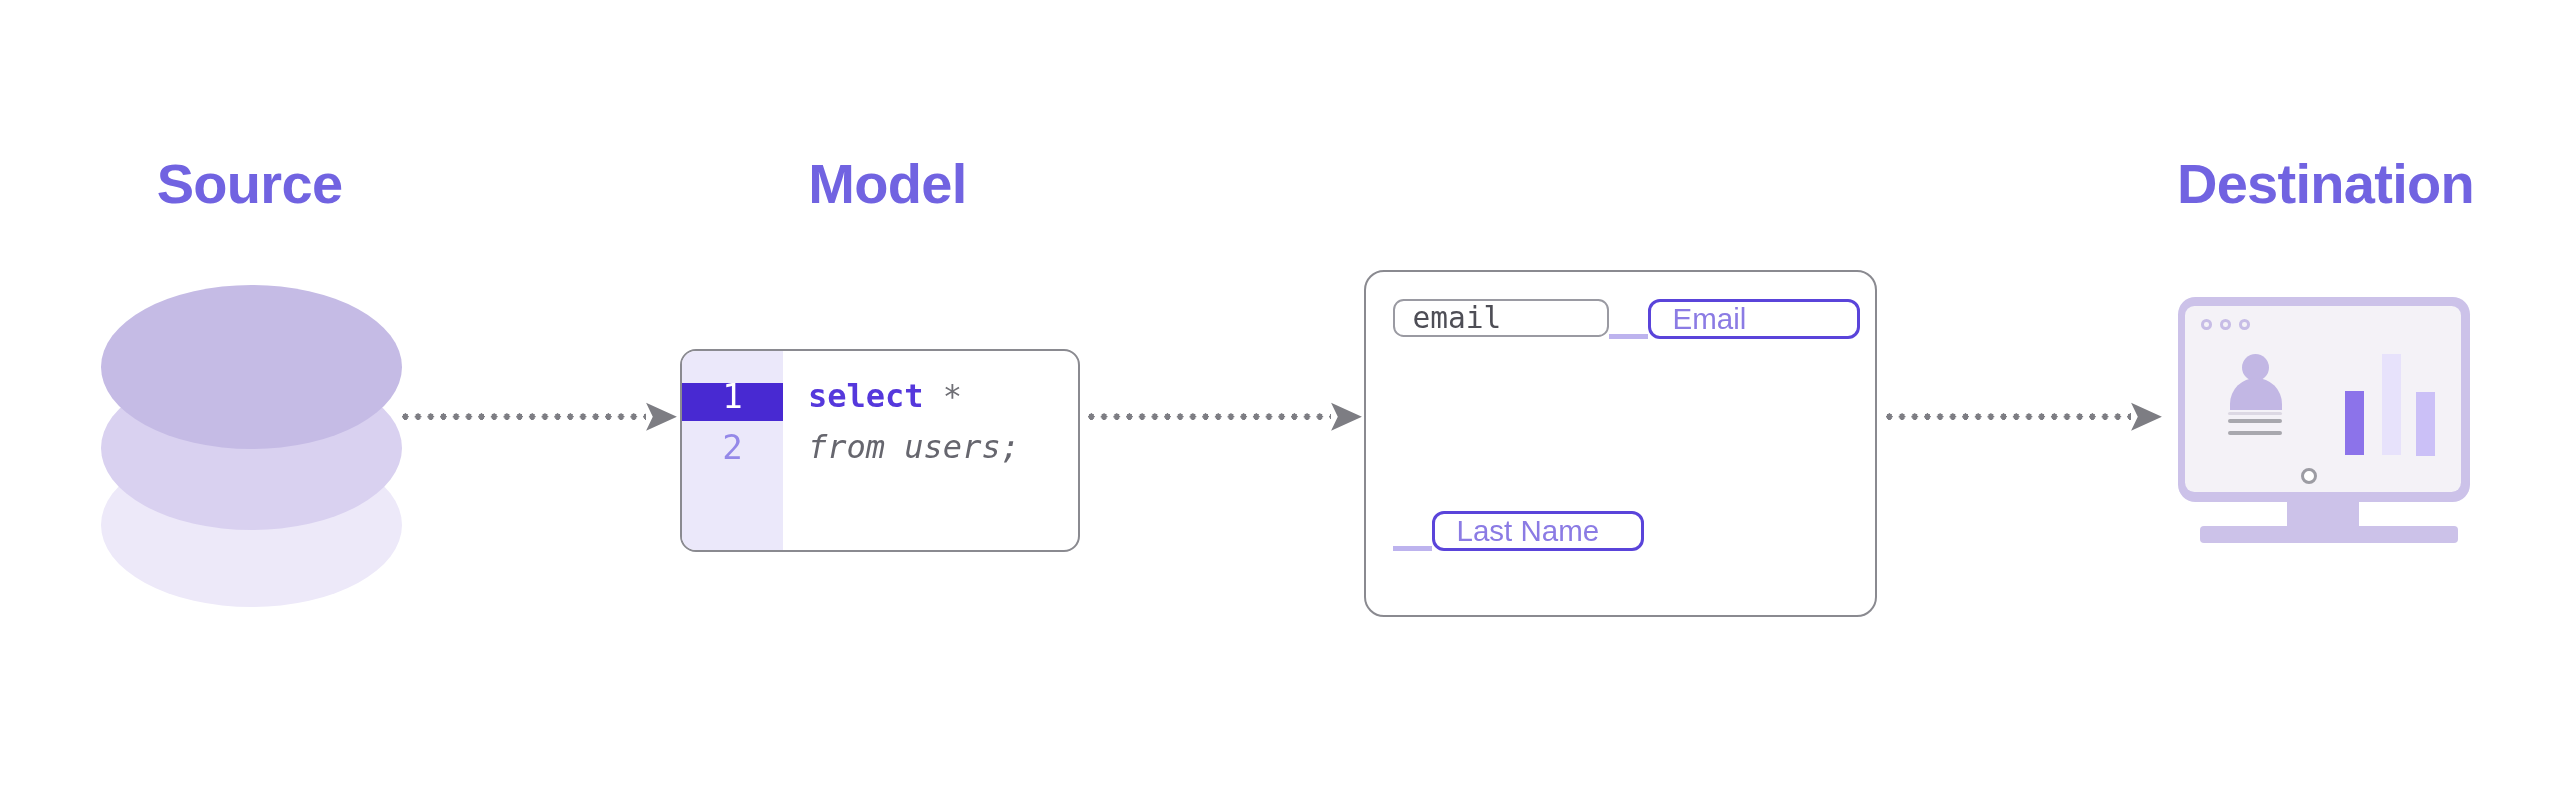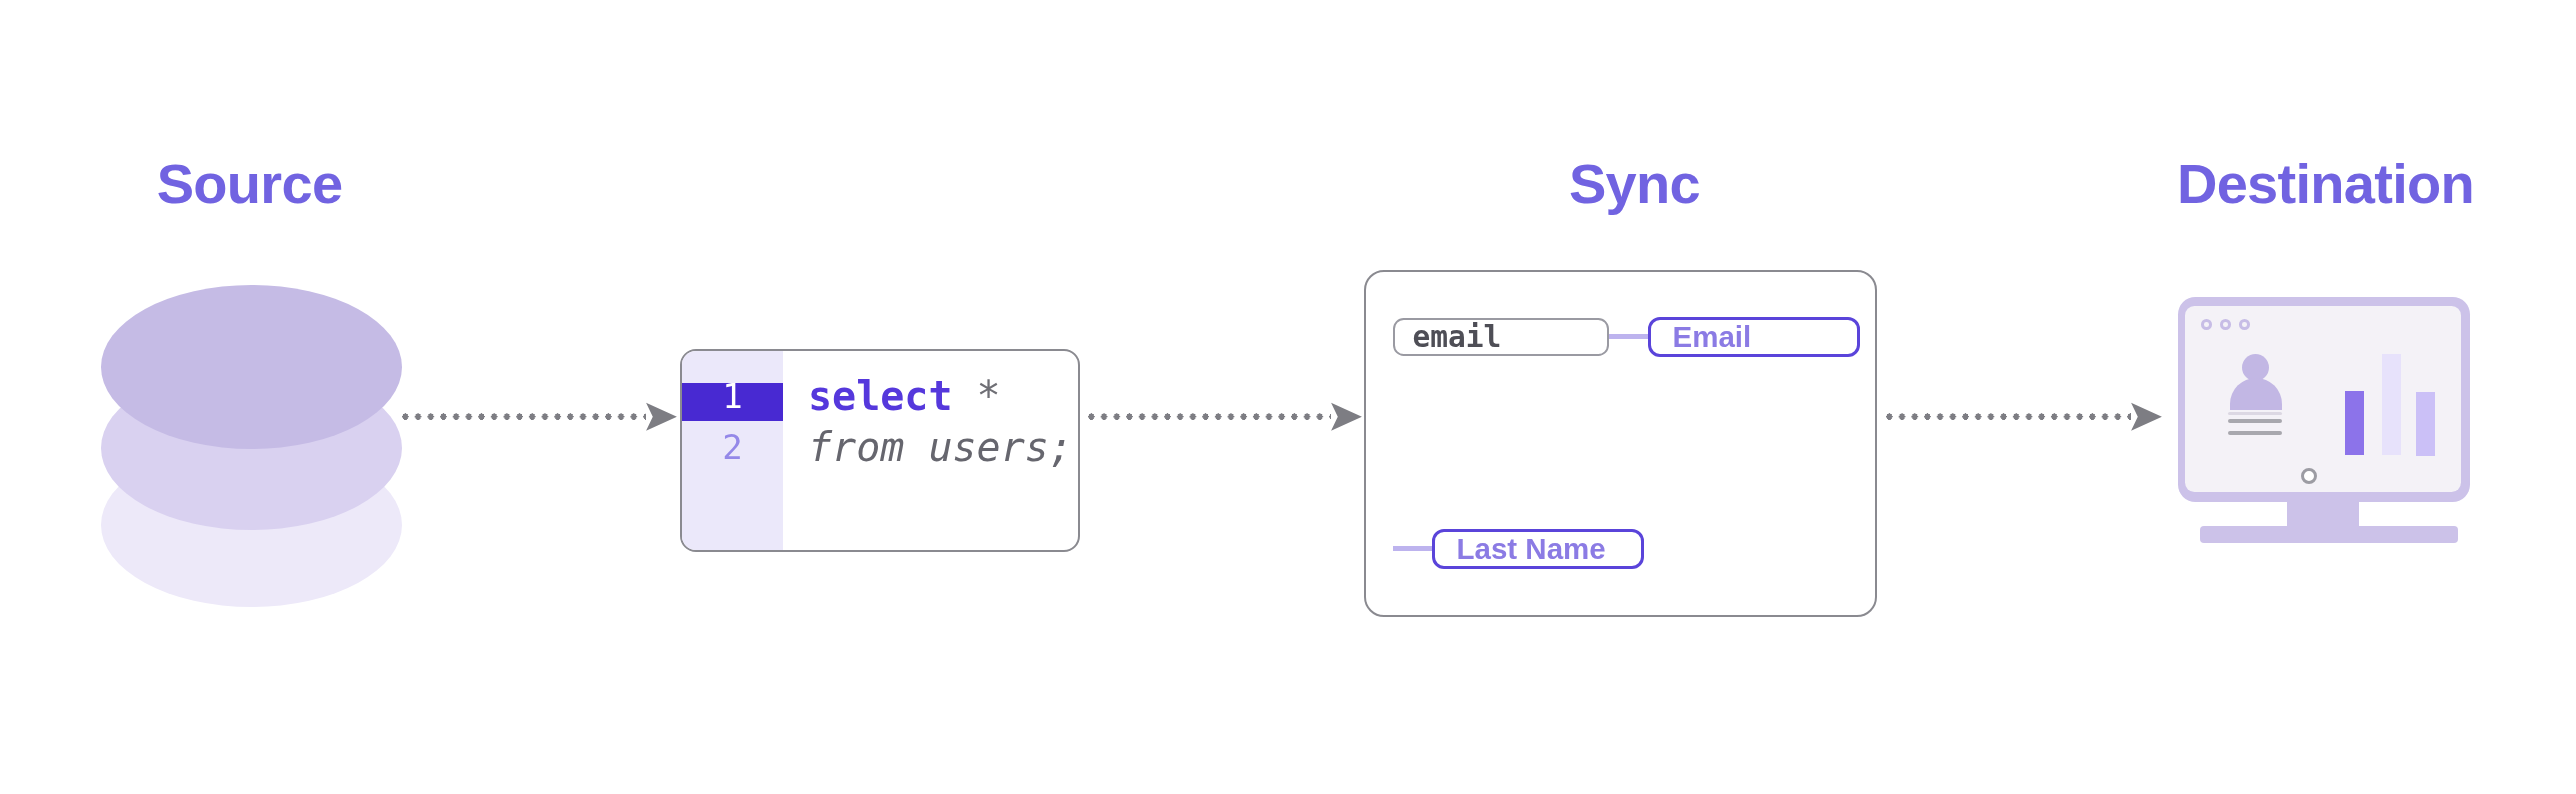--- a/index.html
+++ b/index.html
@@ -32,30 +32,30 @@
     background:#ffffff;border:2.7px solid #8A8A90;border-radius:16px;overflow:hidden;box-sizing:border-box;
   }
   #model-box .gutter{position:absolute;left:0;top:0;bottom:0;width:101px;background:#EBE8FA;}
   #model-box .hl{position:absolute;left:0;top:32px;width:101px;height:38px;background:#4829D2;}
   .mono{font-family:"DejaVu Sans Mono","Liberation Mono",monospace;}
   .ln{position:absolute;left:0;width:101px;height:51px;display:flex;align-items:center;justify-content:center;
       font-size:34px;}
   #model-box .ln1{top:19px;color:#ffffff;}
   #model-box .ln2{top:70px;color:#9488E8;}
   .code-line{position:absolute;left:126px;height:51px;display:flex;align-items:center;
-      font-size:40px;white-space:pre;}
+      font-size:32px;white-space:pre;}
   #model-box .c1{top:19px;color:#6F6F75;}
   #model-box .c1 .kw{color:#5538DC;font-weight:bold;}
   #model-box .c2{top:70px;color:#66666E;font-style:italic;}
   
   #sync-box{
     position:absolute;left:1364px;top:270px;width:513px;height:347px;
     background:#ffffff;border:2.7px solid #8A8A90;border-radius:20px;box-sizing:border-box;
   }
-  .map-row{position:absolute;left:27px;height:75px;display:flex;align-items:center;font-weight:bold;}
+  .map-row{position:absolute;left:27px;height:75px;display:flex;align-items:flex-start;}
   .map-row.r1{top:27px;} .map-row.r2{top:133px;} .map-row.r3{top:239px;}
   .src-field{
     width:216px;box-sizing:border-box;border:2px solid #9A9AA2;border-radius:10.7px;background:#ffffff;
     display:flex;align-items:center;padding-left:17.4px;
     font-size:29.5px;color:#4E4E56;
   }
   .map-link{align-self:center;width:39px;height:4.7px;background:#BDB3EE;}
   .dst-field{
     width:212px;box-sizing:border-box;border:3.4px solid #5A44DA;border-radius:12px;background:#ffffff;
     display:flex;align-items:center;padding-left:21.5px;
@@ -80,21 +80,21 @@
   #monitor .chin{position:absolute;left:123px;top:171px;width:16px;height:16px;border:3.4px solid #9C9CA3;border-radius:50%;background:#ffffff;box-sizing:border-box;}
   #monitor .neck{position:absolute;left:109px;top:205px;width:72px;height:24px;background:#CCC2E9;}
   #monitor .base{position:absolute;left:22px;top:229px;width:258px;height:17px;background:#CCC2E9;border-radius:4px;}
 </style>
 </head>
 <body>
 
 <div id="stage">
 
   <div class="heading" style="left:82px">Source</div>
-  <div class="heading" style="left:1467px">Sync</div>
+  <div class="heading" style="left:720px">Model</div>
   <div class="heading" style="left:2158px">Destination</div>
 
   <div id="db">
     <div class="db-ellipse e3"></div>
     <div class="db-ellipse e2"></div>
     <div class="db-ellipse e1"></div>
   </div>
 
   <div class="arrow" style="left:402px;width:275px">
     <div class="dots" style="width:244px"></div>

